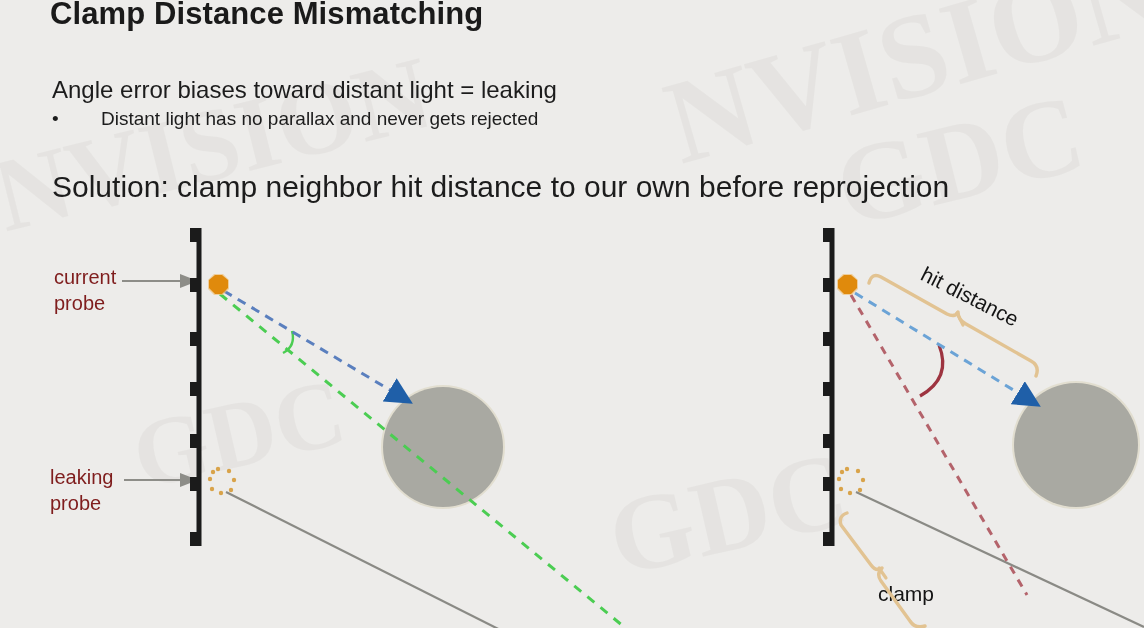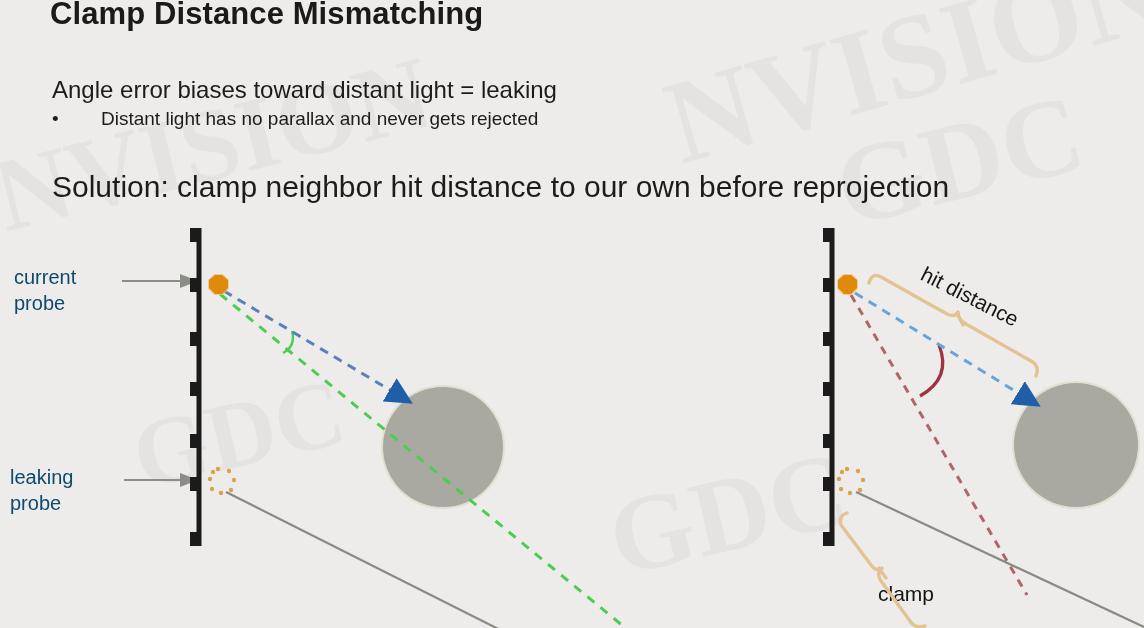--- a/index.html
+++ b/index.html
@@ -35,23 +35,24 @@
     display:flex;align-items:flex-start;gap:0px;
   }
   #bullet-dot{width:28px;text-align:left;font-size:19px;line-height:24px;}
   #bullet-text{line-height:24px;margin-left:21px;}
   #line2{
     position:absolute;left:52px;top:170px;
     font-size:30px;color:#1c1c1c;
   }
   .lbl{
     position:absolute;
-    font-size:20px;color:#0c4a6e;
+    font-size:20px;color:#7f1d1d;
     line-height:26px;
     white-space:pre;
+    margin-left:40px;
   }
   #lbl-current{left:14px;top:264px;}
   #lbl-neighbor{left:10px;top:464px;}
   #lbl-hit{
     position:absolute;left:928px;top:262px;
     font-size:21px;color:#141414;
     transform:rotate(27deg);
     transform-origin:left top;
     white-space:nowrap;
   }

